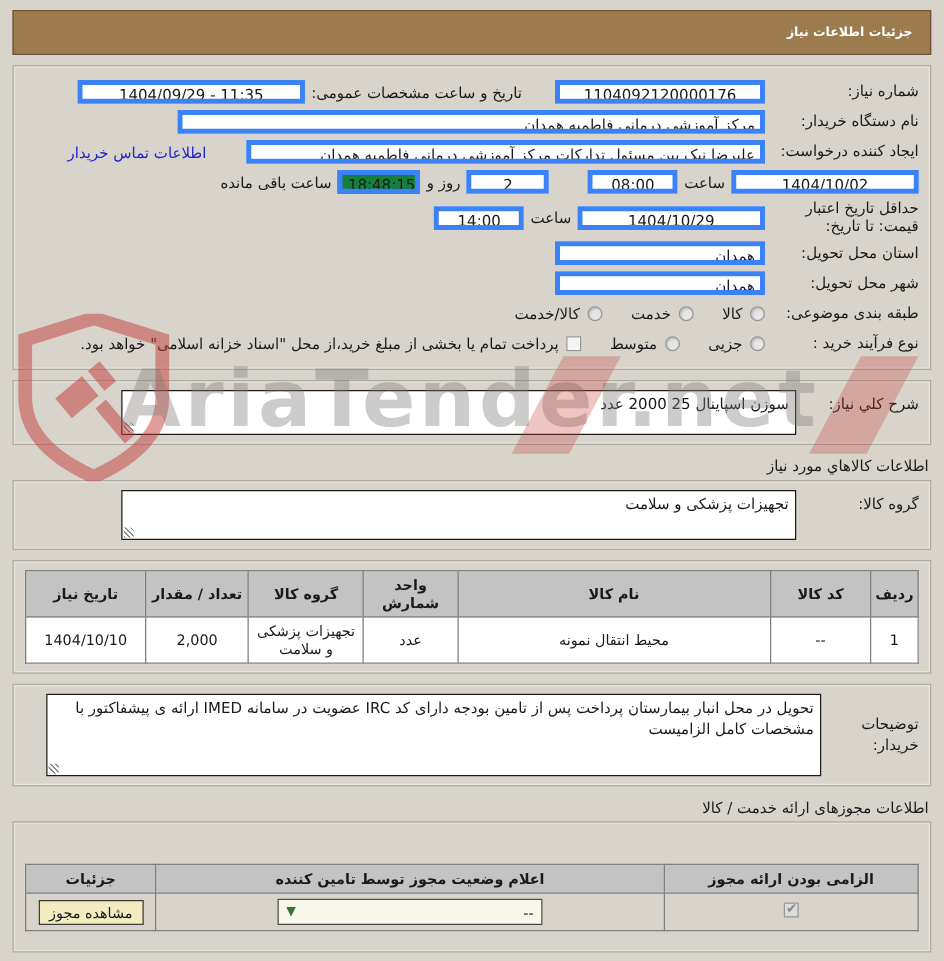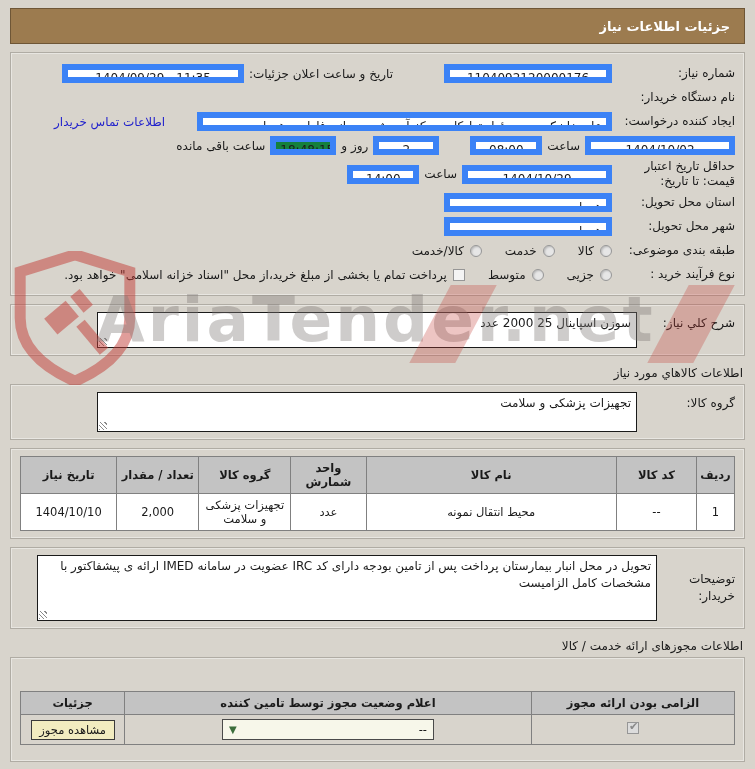--- a/index.html
+++ b/index.html
@@ -13,38 +13,38 @@
     position:relative;
     overflow:hidden;
   }
   .page { padding:8px 10px 0 10px; position:relative; }
 
   .titlebar {
     height:36px; background:#9c7b4f;
     border:1px solid #6e5636;
     display:flex; align-items:center;
     padding:0 14px;
-    color:#ffffff; font-weight:bold; font-size:13px;
+    color:#ffffff; font-weight:bold; font-size:10px;
   }
 
   .gbox {
     border:1px solid #b0aca4;
     box-shadow:0 0 0 1px #e8e6e1 inset;
     margin-top:8px;
     padding:7px 9px;
     position:relative;
   }
 
   .row { display:flex; align-items:center; gap:5px; margin:3px 0; min-height:21px; }
   .lbl { width:118px; flex:none; line-height:1.25; }
   .lbl2 { flex:none; }
   .bold { font-weight:normal; }
 
   .inp {
-    background:#ffffff; border:6px solid #3b82f6;
+    background:#ffffff; border:4px solid #3b82f6;
     height:19px; line-height:17px;
     padding:0 4px; overflow:hidden; white-space:nowrap;
   }
   .center { text-align:center; }
   .ltr { direction:ltr; unicode-bidi:embed; }
   .w168 { width:168px; } .w182 { width:182px; }
   .w150 { width:150px; } .w72 { width:72px; } .w66 { width:66px; }
   .w470 { width:470px; } .w415 { width:415px;padding-left:17px; }
   .beige { background:#15803d; }
   .link { color:#2222cc; cursor:pointer; }
@@ -132,26 +132,27 @@
   <div class="titlebar">
     <span>جزئیات اطلاعات نیاز</span>
   </div>
 
   <div class="gbox">
 
     <div class="row">
       <span class="lbl">شماره نیاز:</span>
       <div class="inp w168 center ltr">1104092120000176</div>
       <div style="flex:1"></div>
-      <span class="lbl2">تاریخ و ساعت اعلان جزئیات:</span>
+      <span class="lbl2">تاریخ و ساعت مشخصات عمومی:</span>
       <div class="inp w182 center ltr" style="margin-left:42px">1404/09/29 - 11:35</div>
     </div>
 
     <div class="row">
       <span class="lbl">نام دستگاه خریدار:</span>
+      <div class="inp w470">مرکز آموزشی درمانی فاطمیه همدان</div>
     </div>
 
     <div class="row">
       <span class="lbl">ایجاد کننده درخواست:</span>
       <div class="inp w415">علیرضا نیک بین مسئول تدارکات مرکز آموزشی درمانی فاطمیه همدان</div>
       <div style="flex:1"></div>
       <span class="link" style="margin-left:34px">اطلاعات تماس خریدار</span>
     </div>
 
     <div class="row">

